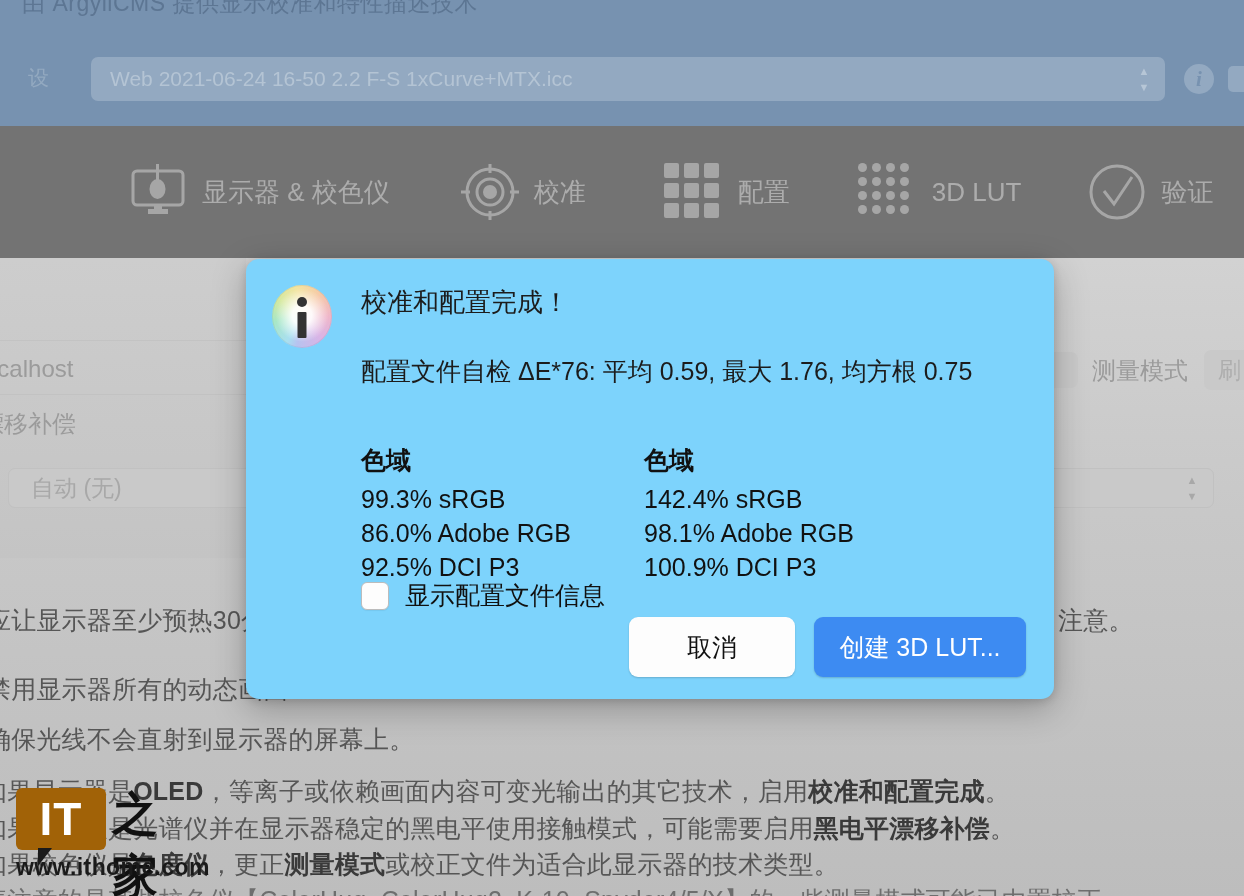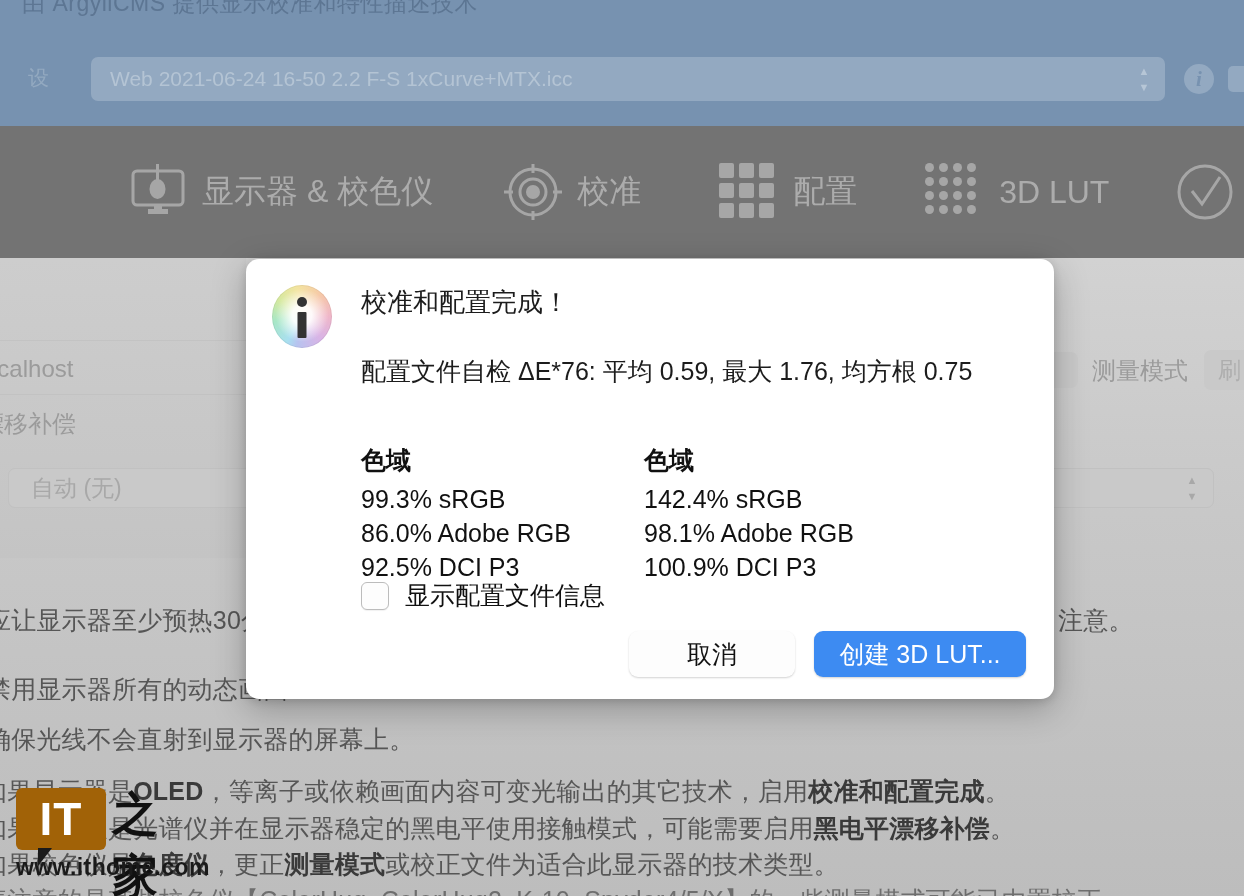--- a/index.html
+++ b/index.html
@@ -56,21 +56,21 @@
   
   .toolbar {
     position: absolute; left: 0; top: 126px; width: 1244px; height: 132px;
     background: #737373;
     display: flex; align-items: center;
   }
   .tb-item {
     display: flex; align-items: center; gap: 14px;
     opacity: .62;
   }
-  .tb-label { font-size: 32px; color: #cfcfcf; white-space: nowrap; }
+  .tb-label { font-size: 26px; color: #cfcfcf; white-space: nowrap; }
   .tb-icon { width: 60px; height: 58px; position: relative; }
   .tb-icon svg { display: block; }
   .grid-icon { display: grid; gap: 5px; }
   .grid-icon i { background: #c6c6c6; border-radius: 2px; display: block; }
   .g3 { grid-template-columns: repeat(3, 15px); grid-template-rows: repeat(3, 15px); }
   .g3 i { width: 15px; height: 15px; }
   .g4 { grid-template-columns: repeat(4, 9px); grid-template-rows: repeat(4, 9px); gap: 5px; }
   .g4 i { width: 9px; height: 9px; border-radius: 50%; }
 
   
@@ -103,21 +103,21 @@
   .instr {
     position: absolute; white-space: nowrap;
     font-size: 25px; color: #565656; letter-spacing: .2px;
   }
   .instr b { font-weight: bold; color: #3a3a3a; }
   .instr.dim { color: #6e6e6e; }
 
   
   .dialog {
     position: absolute; left: 246px; top: 259px; width: 808px; height: 440px;
-    background: #ffffff; border-radius: 13px;
+    background: #7dd3fc; border-radius: 13px;
     box-shadow: 0 10px 34px rgba(0,0,0,.26), 0 2px 8px rgba(0,0,0,.14);
   }
   .dlg-icon {
     position: absolute; left: 26px; top: 26px; width: 60px; height: 63px;
     border-radius: 50%;
     background:
       radial-gradient(circle at 50% 48%, rgba(255,255,255,.92) 22%, rgba(255,255,255,0) 60%),
       conic-gradient(from 210deg,
         #a9dff0 0deg, #a8e7c6 50deg, #d5e9a0 95deg,
         #f3e4a0 140deg, #f6c9a8 190deg, #efb6c9 240deg,
@@ -162,21 +162,21 @@
     width: 28px; height: 28px; border-radius: 6px;
     background: #fdfdfd; border: 1px solid #bcbcbc;
     box-shadow: 0 1px 1px rgba(0,0,0,.06);
   }
   .chk-label { font-size: 25px; color: #111; white-space: nowrap; }
   .dlg-buttons {
     position: absolute; right: 28px; bottom: 22px;
     display: flex; align-items: center; gap: 19px;
   }
   .btn {
-    height: 46px; border-radius: 9px; border: none;
+    height: 60px; border-radius: 9px; border: none;
     font-size: 25px; font-family: inherit;
     display: flex; align-items: center; justify-content: center;
     cursor: pointer; white-space: nowrap;
   }
   .btn-cancel {
     width: 166px; background: #fdfdfd; color: #111;
     box-shadow: 0 1px 2px rgba(0,0,0,.18);
   }
   .btn-primary {
     width: 212px; background: #3d8bf2; color: #fff;

